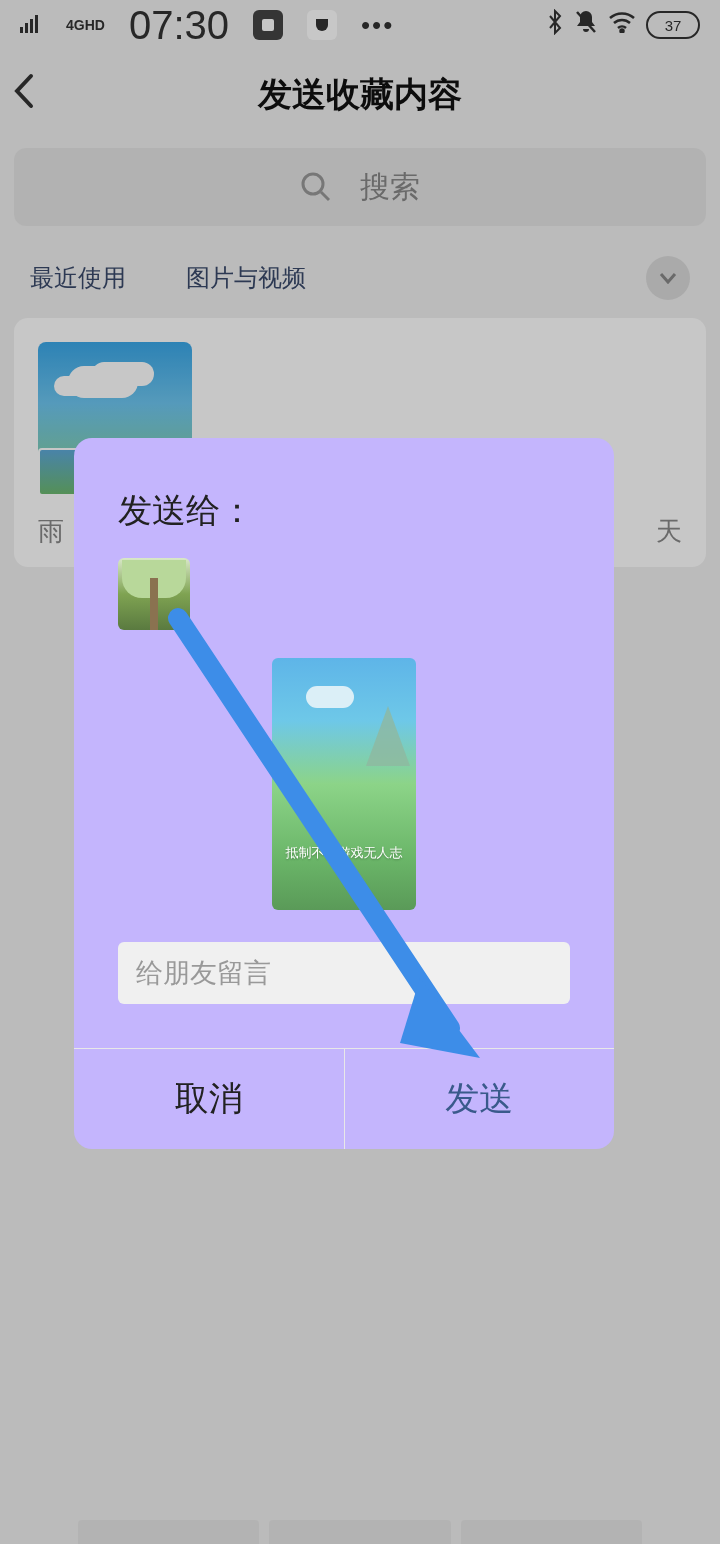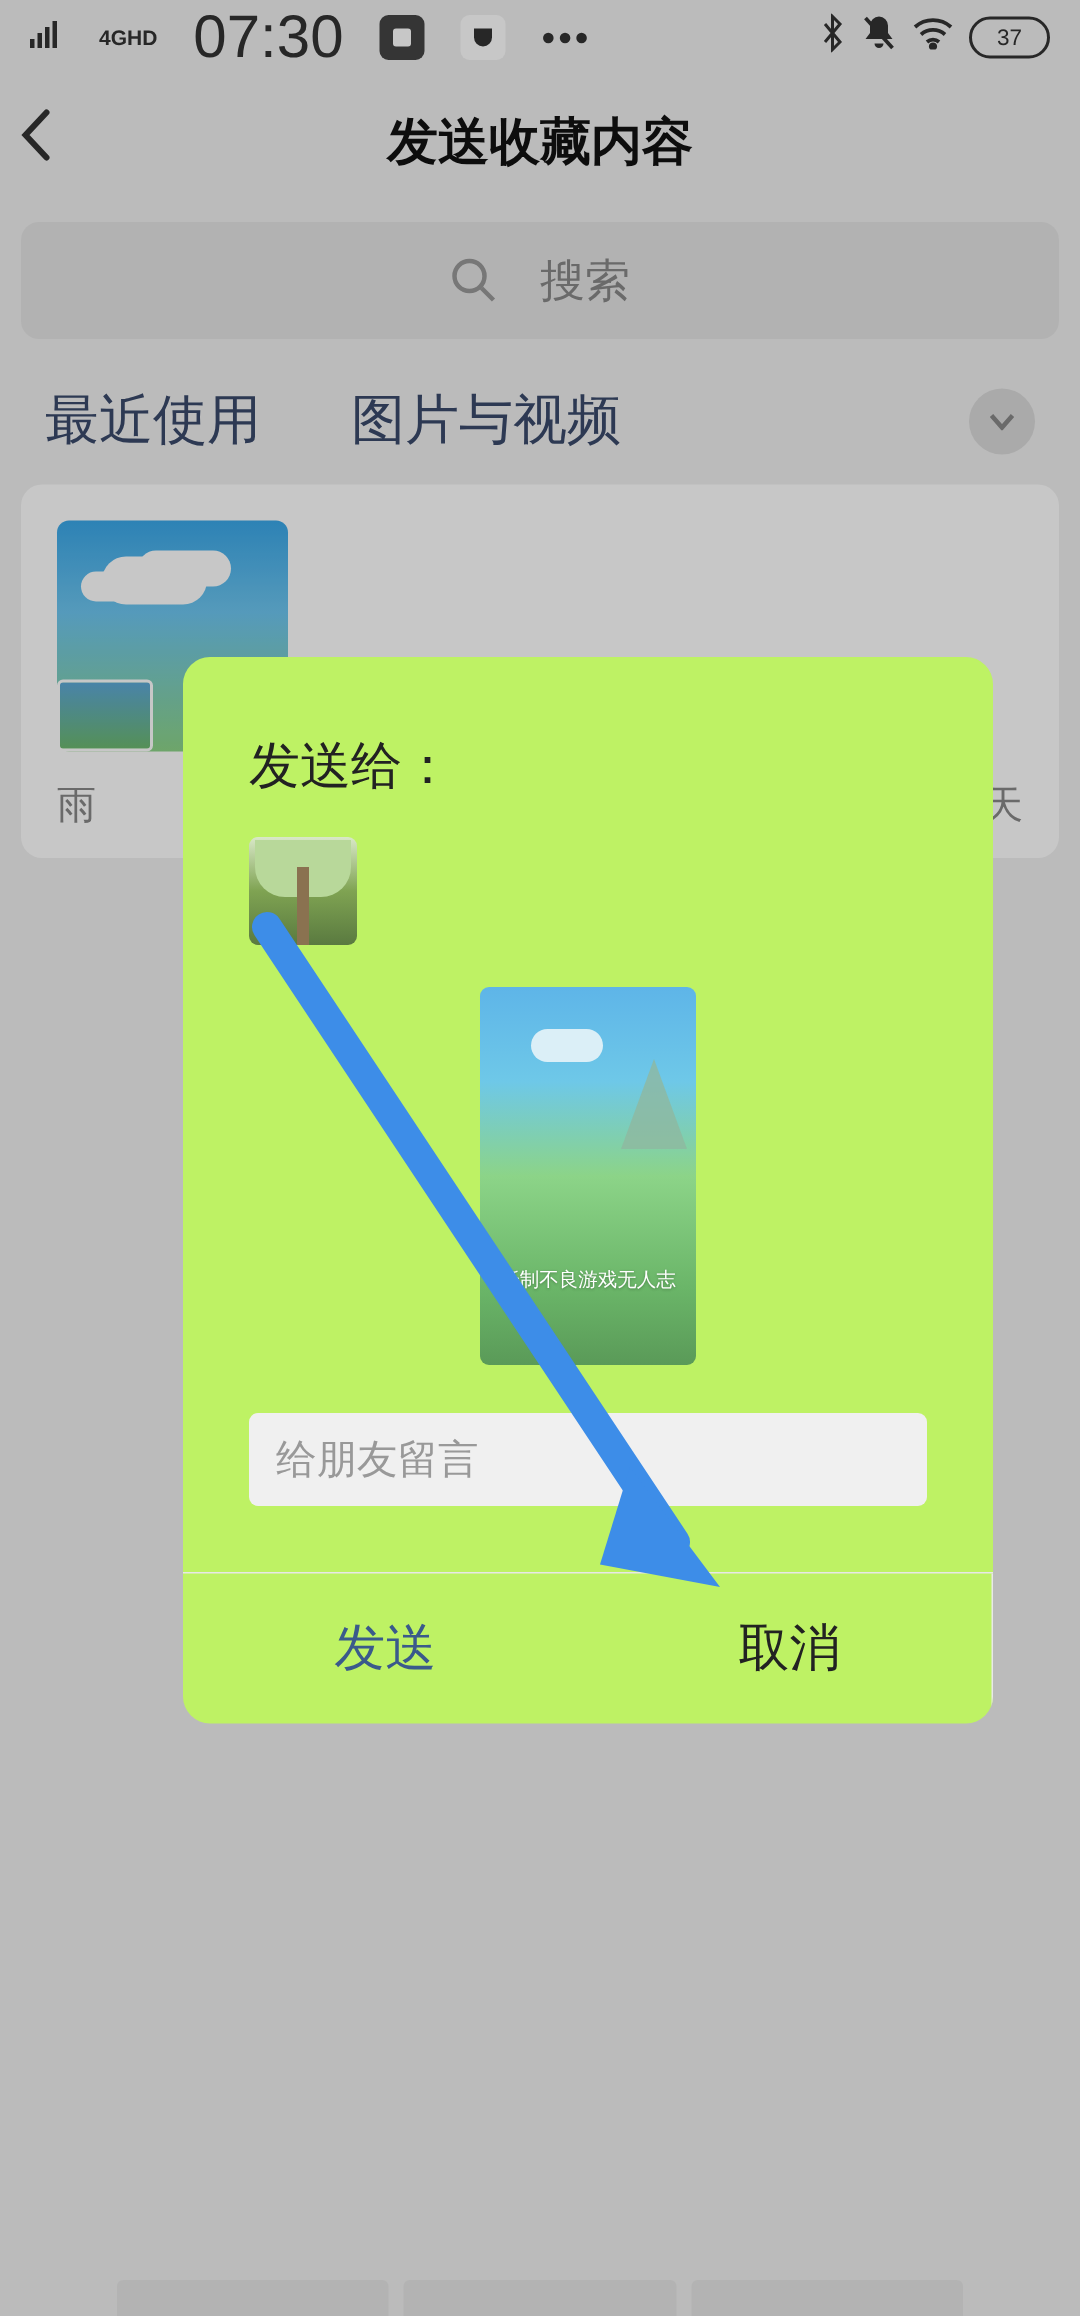--- a/index.html
+++ b/index.html
@@ -53,21 +53,21 @@
       font-size: 30px;
     }
     .search-icon-svg { width: 32px; height: 32px; }
     
     
     .tabs-row {
       display: flex;
       align-items: center;
       padding: 30px 30px 18px;
       gap: 60px;
-      font-size: 36px;
+      font-size: 24px;
       color: #3a4a6b;
       font-weight: 500;
     }
     .tabs-spacer { flex: 1; }
     .dropdown-circle {
       width: 44px; height: 44px; background: #dadada; border-radius: 50%;
       display: flex; align-items: center; justify-content: center; color: #888; font-size: 22px;
     }
     
     
@@ -100,24 +100,23 @@
       position: absolute; top: 0; left: 0; right: 0; bottom: 0;
       background: rgba(0,0,0,0.22);
     }
     
     
     .modal {
       position: absolute;
       top: 438px;
       left: 74px;
       width: 540px;
-      background: #bef264;
+      background: #c4b5fd;
       border-radius: 18px;
       overflow: hidden;
-      margin-left: 48px;
     }
     .modal-head { padding: 50px 44px 24px; font-size: 34px; color: #222; font-weight: 500; }
     .modal-avatar {
       margin: 0 44px; width: 72px; height: 72px; border-radius: 6px;
       background: linear-gradient(180deg, #d9e8c8 0%, #7fa352 50%, #5a7a40 100%);
       position: relative; overflow: hidden;
     }
     .tree-trunk { position: absolute; left: 32px; top: 20px; width: 8px; height: 52px; background: #8a7250; }
     .tree-crown { position: absolute; left: 4px; top: 2px; width: 64px; height: 38px; background: #b8d89a; border-radius: 0 0 20px 20px; }
     
@@ -267,22 +266,22 @@
   </div>
   <div class="modal-preview">
     <div class="preview-cloud"></div>
     <div class="preview-mtn"></div>
     <div class="preview-text">抵制不良游戏无人志</div>
   </div>
   <div class="modal-input">
     <span>给朋友留言</span>
   </div>
   <div class="modal-buttons">
+    <div class="modal-btn btn-cancel">取消</div>
     <div class="modal-btn btn-send">发送</div>
-    <div class="modal-btn btn-cancel">取消</div>
   </div>
 </div>
 
 <svg class="arrow-svg" viewBox="0 0 340 480">
   <defs>
     <marker id="arrowhead" markerWidth="12" markerHeight="12" refX="6" refY="6" orient="auto">
       <path d="M0,0 L12,6 L0,12 z" fill="#3d8de8"></path>
     </marker>
   </defs>
   <line x1="28" y1="20" x2="300" y2="430" stroke="#3d8de8" stroke-width="20" stroke-linecap="round"></line>

